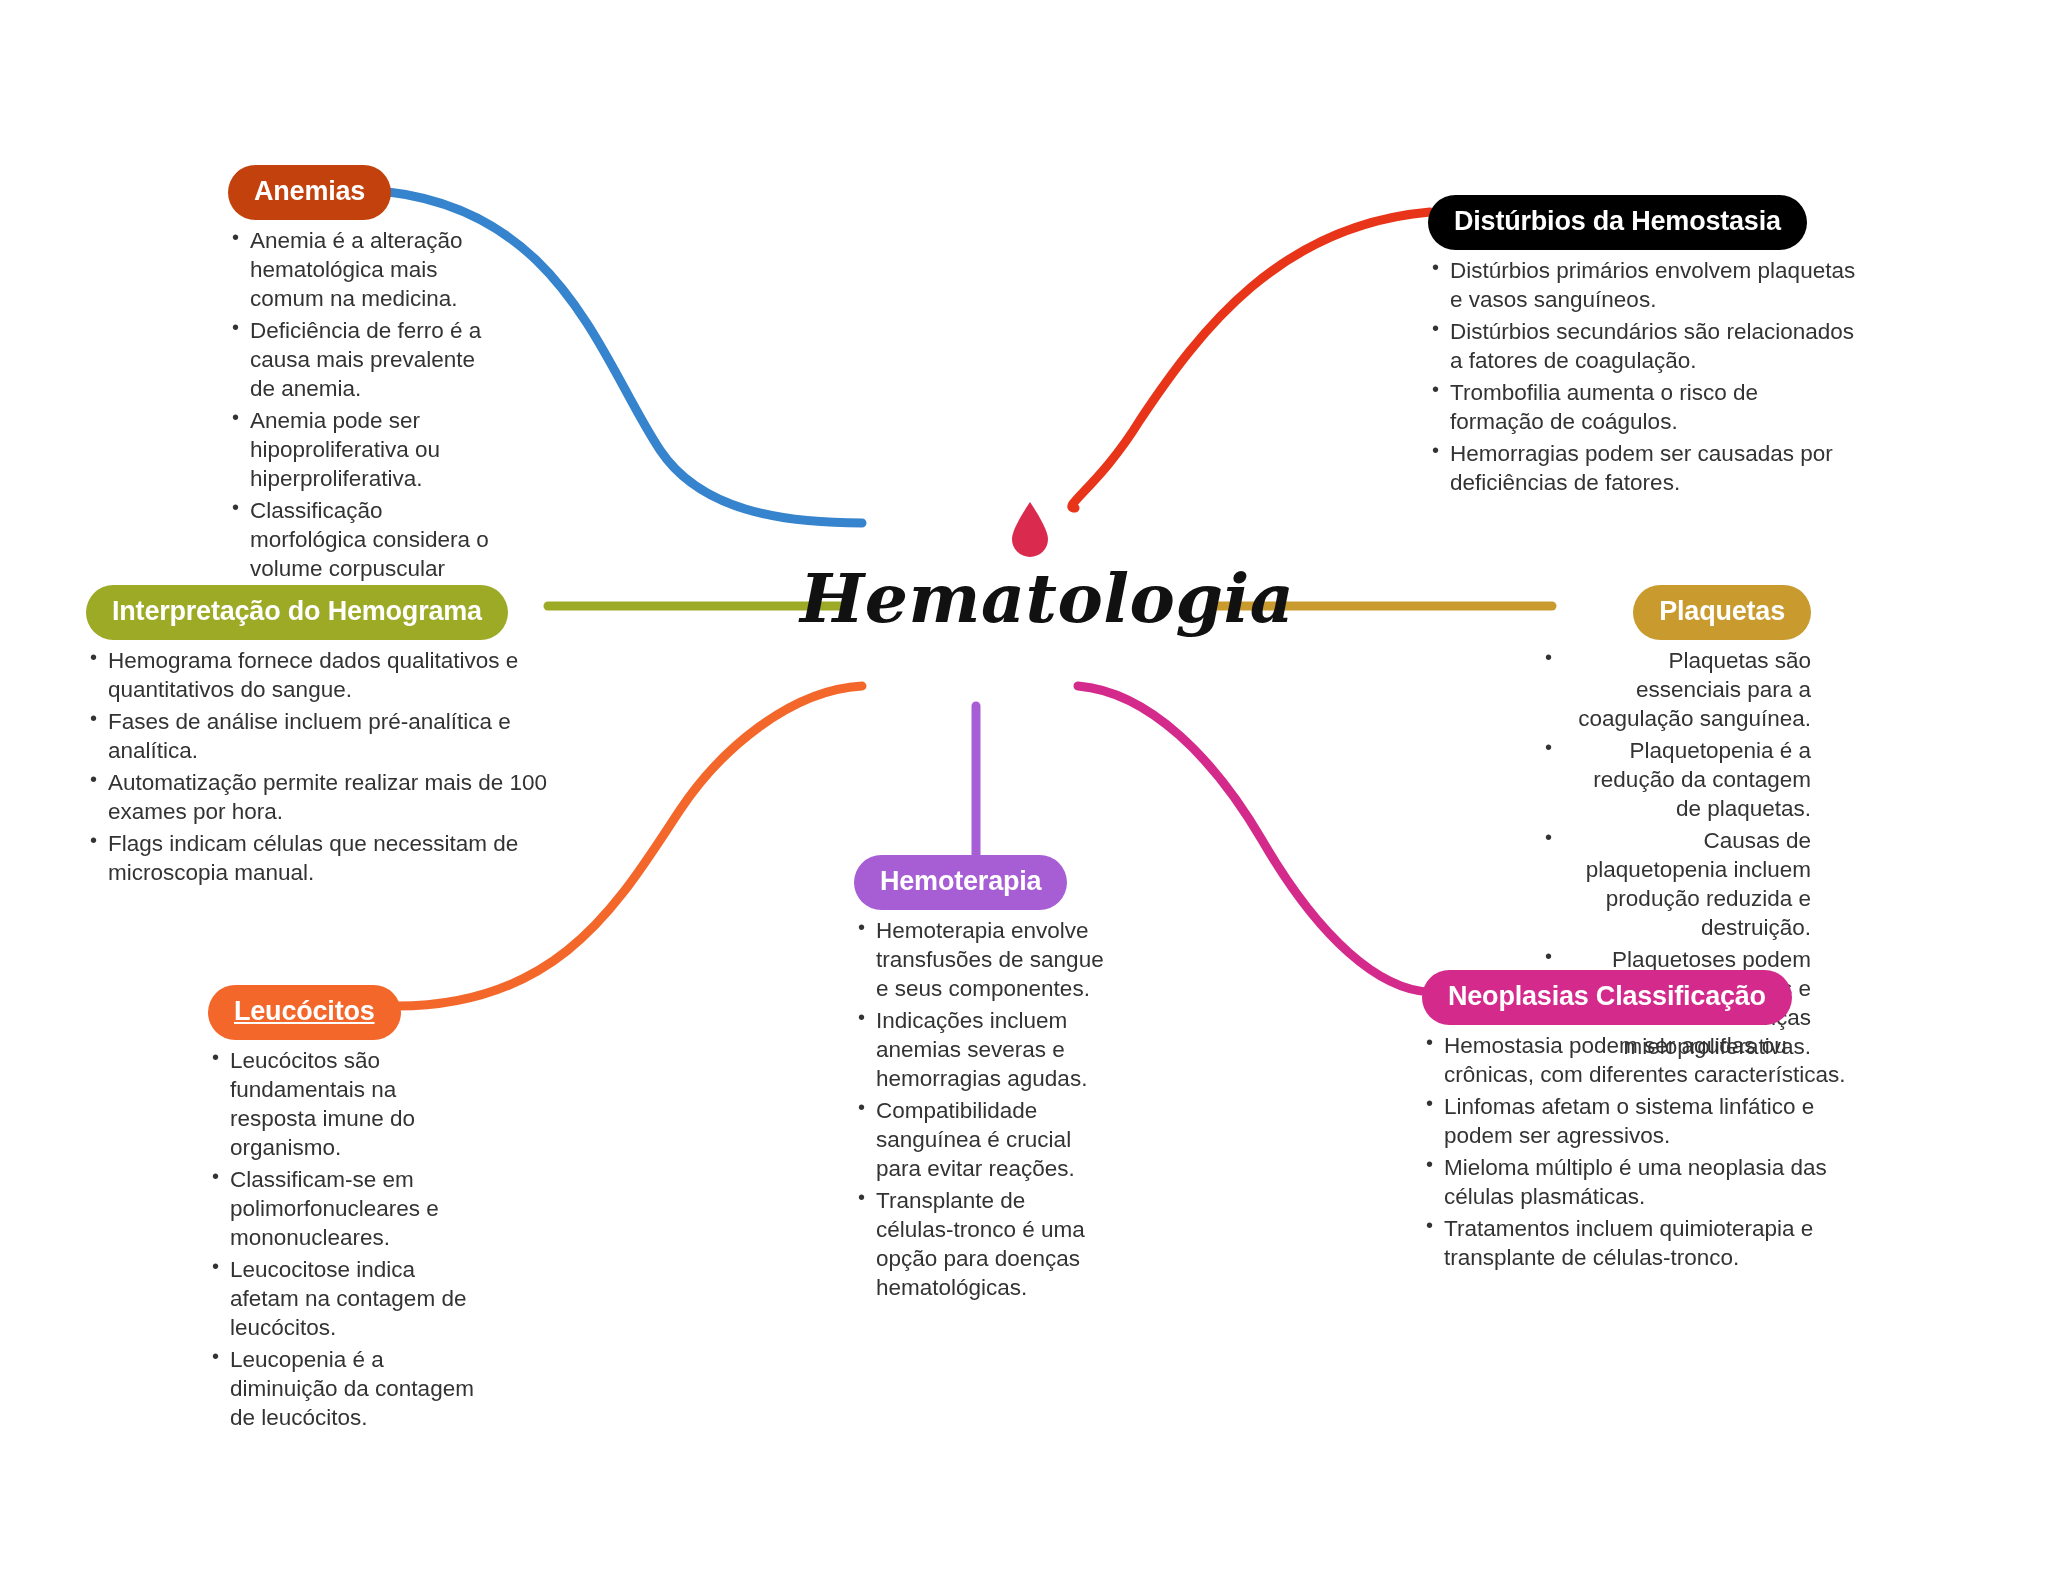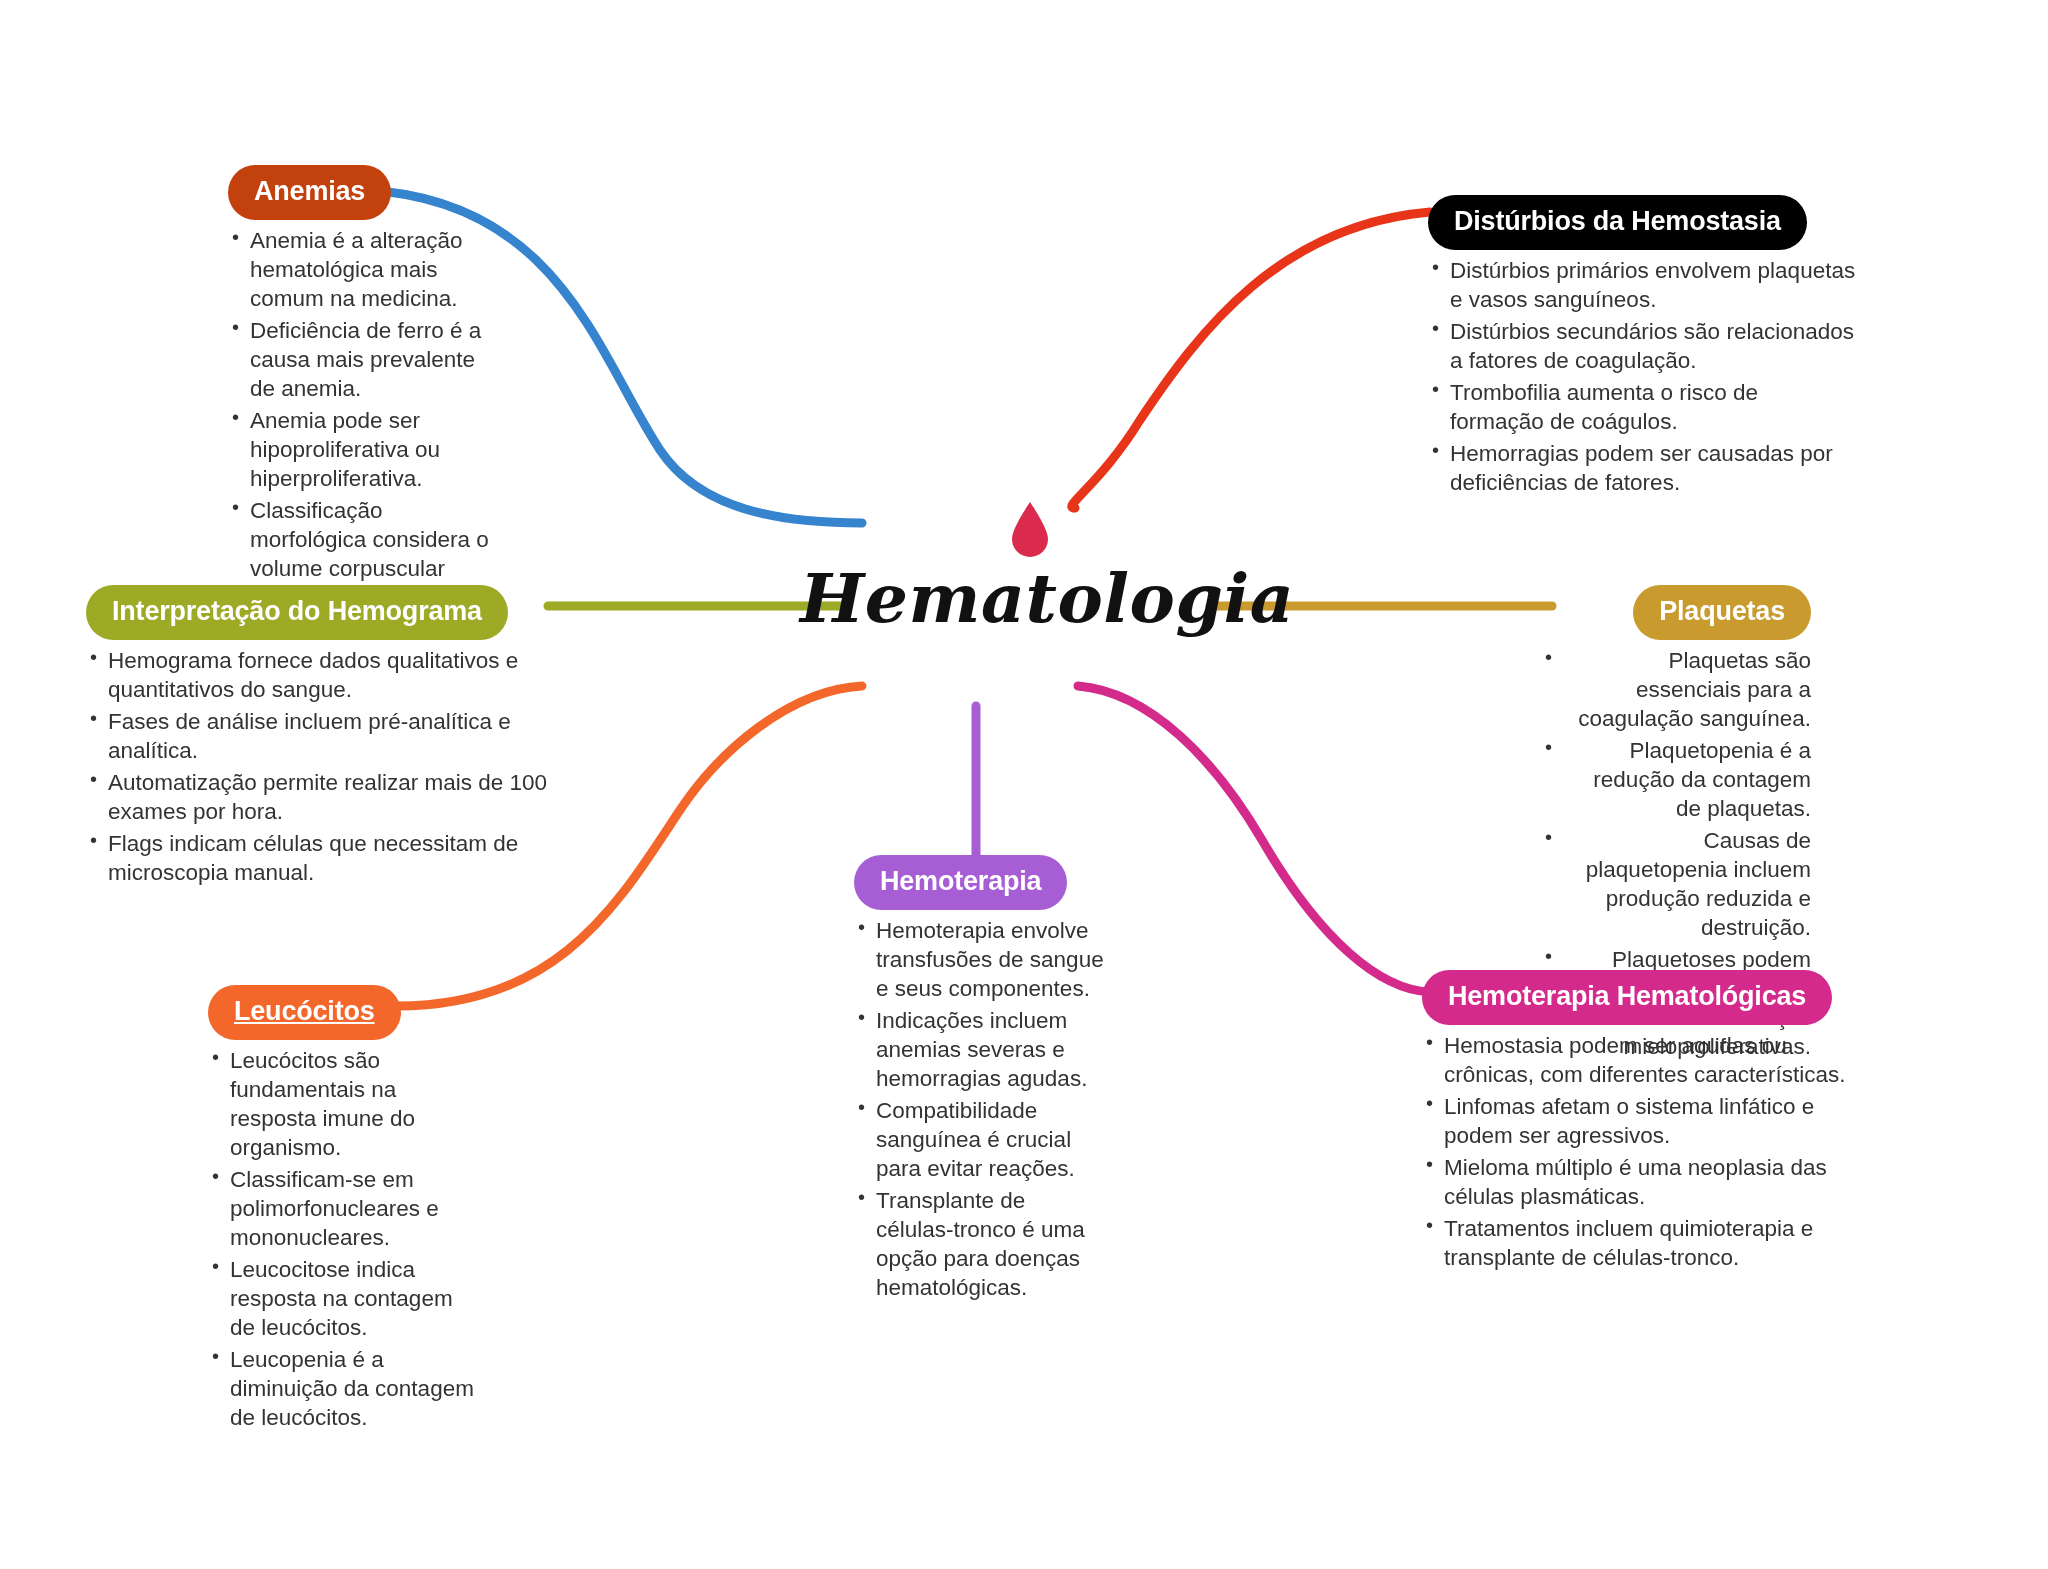--- a/index.html
+++ b/index.html
@@ -190,37 +190,37 @@
       <li>Causas de plaquetopenia incluem produção reduzida e destruição.</li>
       <li>Plaquetoses podem ocorrer em infecções e doenças mieloproliferativas.</li>
     </ul>
   </div>
 
   <div class="branch" id="branch-leucocitos">
     <div class="badge">Leucócitos</div>
     <ul class="bullets">
       <li>Leucócitos são fundamentais na resposta imune do organismo.</li>
       <li>Classificam-se em polimorfonucleares e mononucleares.</li>
-      <li>Leucocitose indica resposta na contagem de leucócitos.</li>
+      <li>Leucocitose indica afetam na contagem de leucócitos.</li>
       <li>Leucopenia é a diminuição da contagem de leucócitos.</li>
     </ul>
   </div>
 
   <div class="branch" id="branch-hemoterapia">
     <div class="badge">Hemoterapia</div>
     <ul class="bullets">
       <li>Hemoterapia envolve transfusões de sangue e seus componentes.</li>
       <li>Indicações incluem anemias severas e hemorragias agudas.</li>
       <li>Compatibilidade sanguínea é crucial para evitar reações.</li>
       <li>Transplante de células-tronco é uma opção para doenças hematológicas.</li>
     </ul>
   </div>
 
   <div class="branch" id="branch-neoplasias">
-    <div class="badge">Hemoterapia Hematológicas</div>
+    <div class="badge">Neoplasias Classificação</div>
     <ul class="bullets">
       <li>Hemostasia podem ser agudas ou crônicas, com diferentes características.</li>
       <li>Linfomas afetam o sistema linfático e podem ser agressivos.</li>
       <li>Mieloma múltiplo é uma neoplasia das células plasmáticas.</li>
       <li>Tratamentos incluem quimioterapia e transplante de células-tronco.</li>
     </ul>
   </div>
 
 </div>
 

